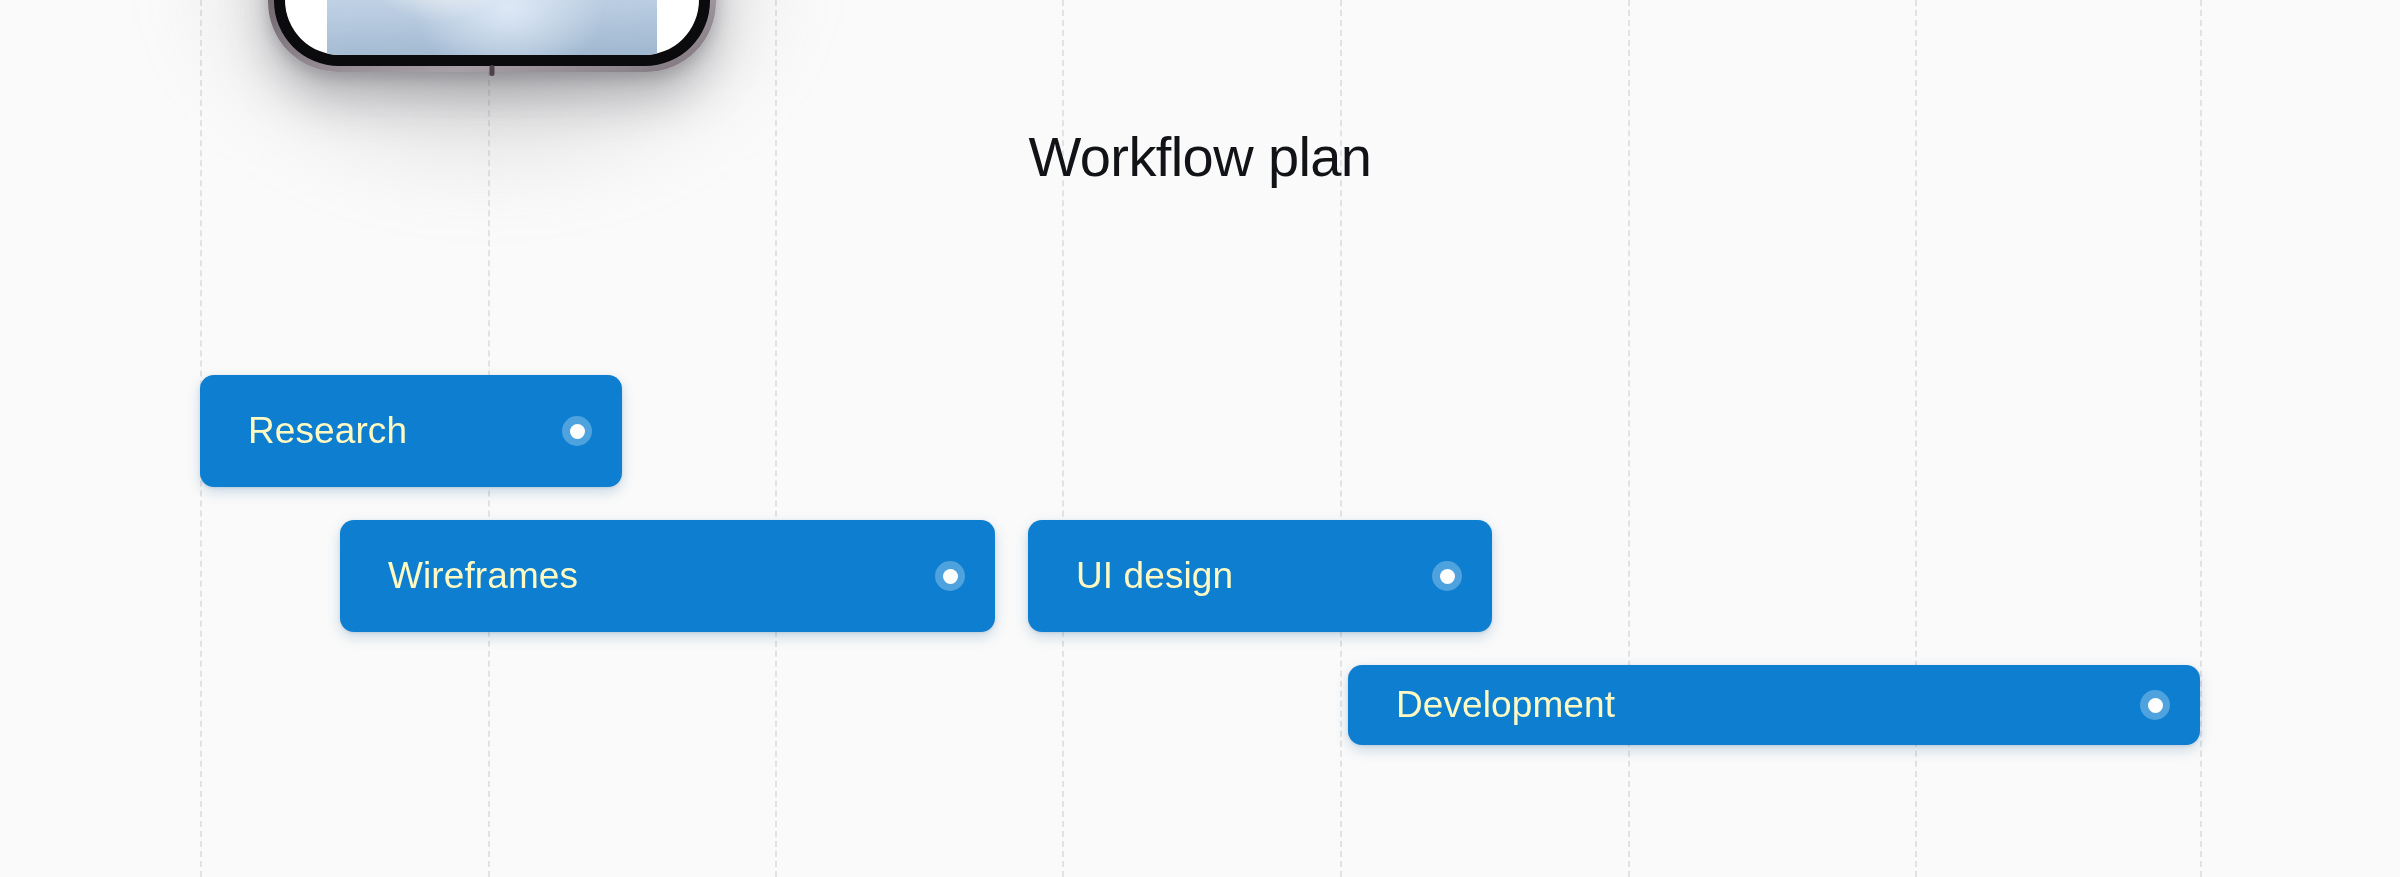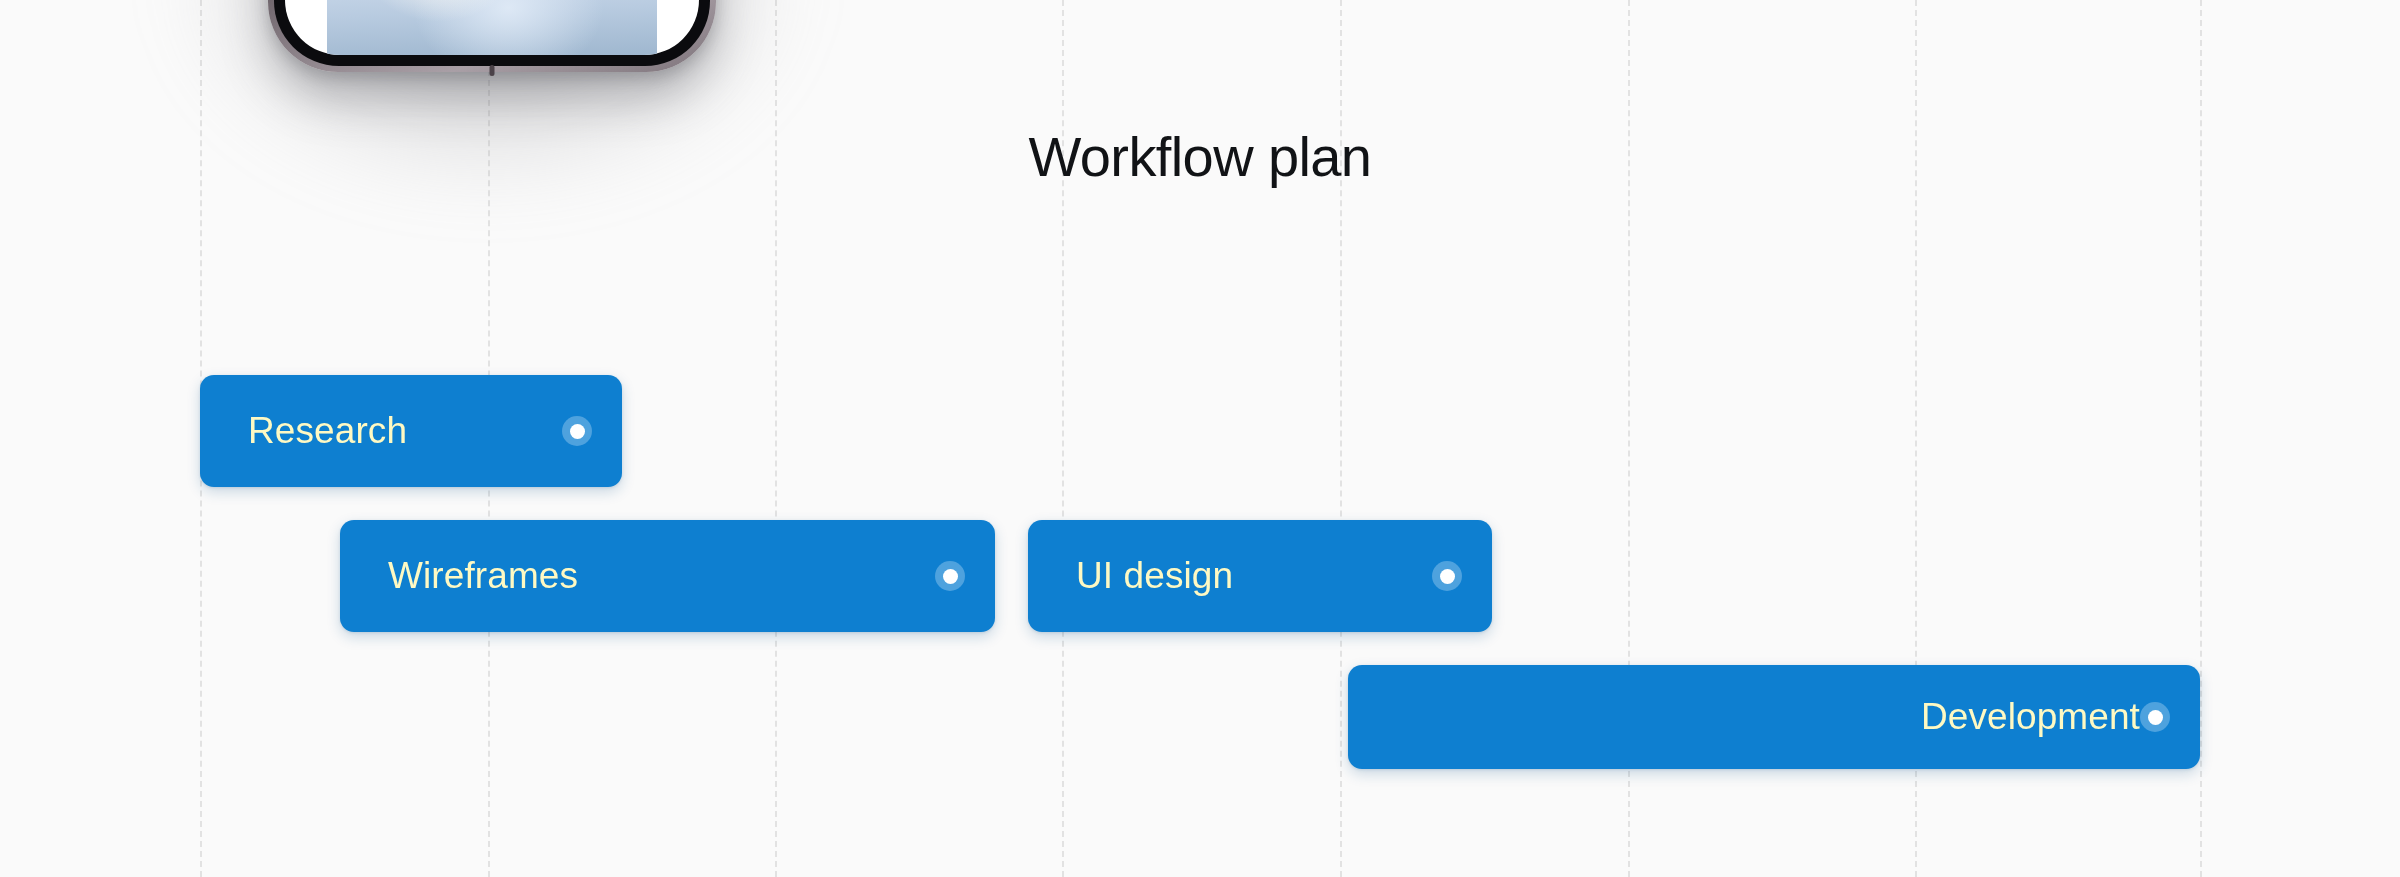--- a/index.html
+++ b/index.html
@@ -217,21 +217,21 @@
         <span class="task-handle">
           <i></i>
         </span>
       </div>
       <div class="task-bar" style="left: 1028px; top: 520px; width: 464px; height: 112px; background: rgb(14, 127, 208);">
         <span class="task-label">UI design</span>
         <span class="task-handle">
           <i></i>
         </span>
       </div>
-      <div class="task-bar" style="left: 1348px; top: 665px; width: 852px; height: 104px; background: rgb(14, 127, 208); justify-content: flex-end;">
+      <div class="task-bar" style="left: 1348px; top: 665px; width: 852px; height: 80px; background: rgb(14, 127, 208);">
         <span class="task-label">Development</span>
         <span class="task-handle">
           <i></i>
         </span>
       </div>
     </div>
 
 </div>
 
 </body></html>

